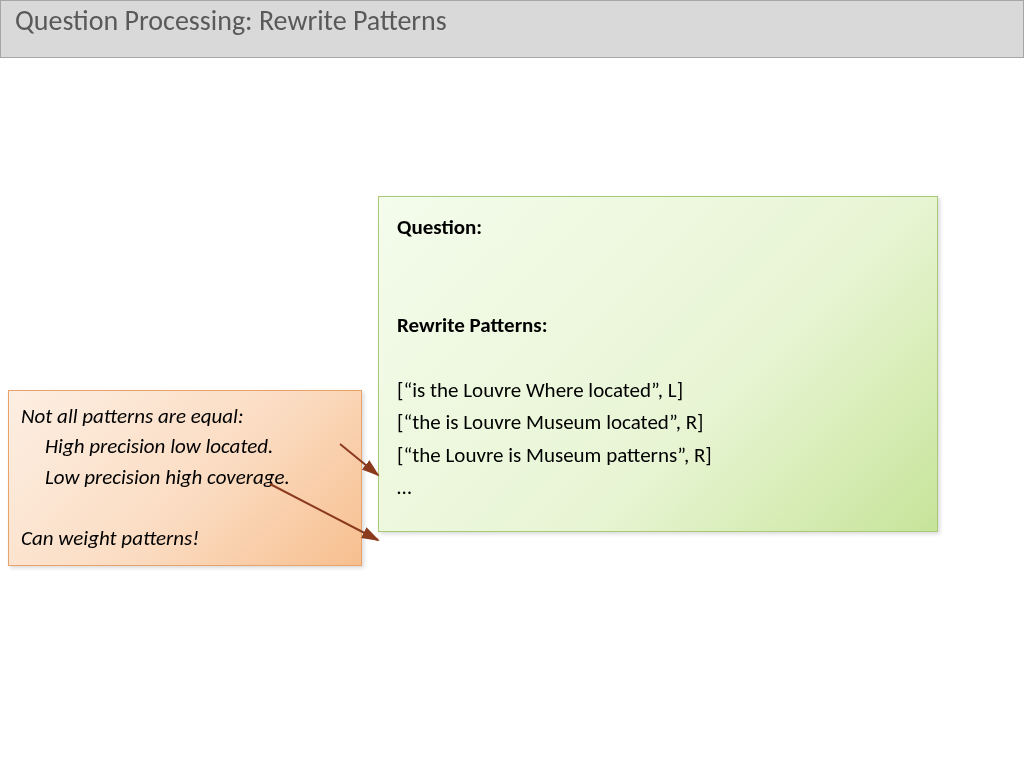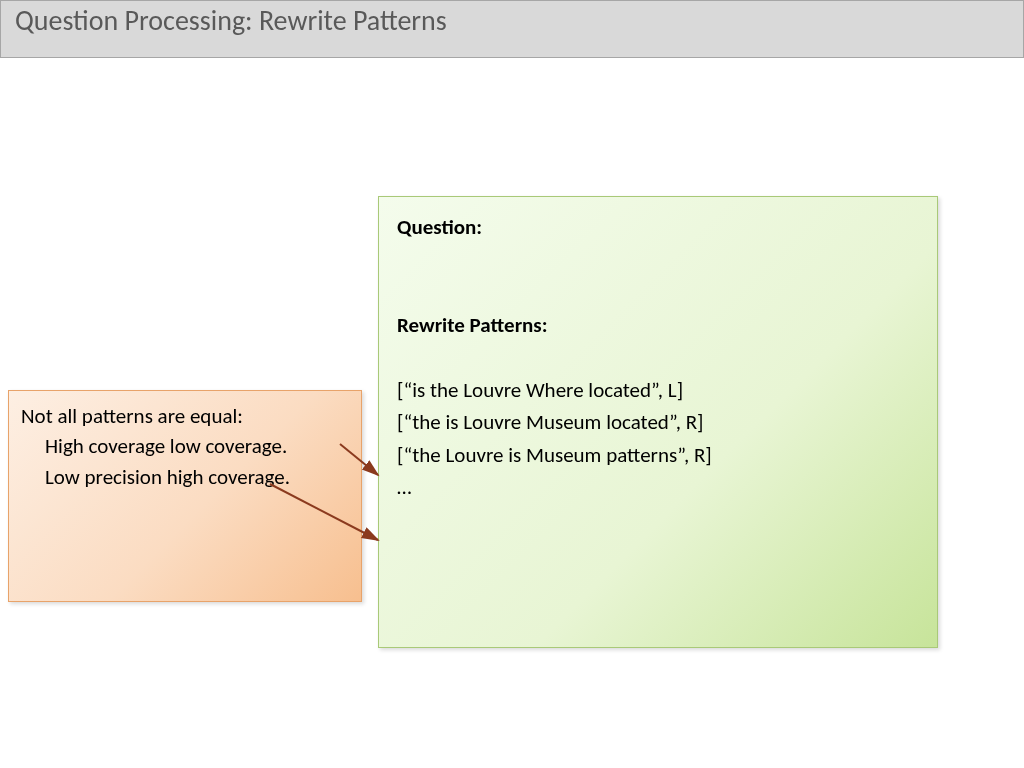--- a/index.html
+++ b/index.html
@@ -19,42 +19,43 @@
     padding: 2px 14px;
     color: #595959;
     font-size: 28px;
     font-weight: 400;
   }
   .green-box {
     position: absolute;
     left: 378px;
     top: 196px;
     width: 560px;
-    height: 452px;
+    height: 336px;
     background: linear-gradient(135deg, #f4fcec 0%, #e8f5d4 60%, #c7e49a 100%);
     border: 1px solid #a9c978;
     box-shadow: 2px 2px 4px rgba(0,0,0,0.15);
     padding: 14px 18px;
     font-size: 21px;
     color: #000;
     line-height: 1.55;
   }
   .orange-box {
     position: absolute;
     left: 8px;
     top: 390px;
     width: 354px;
-    height: 212px;
+    height: 176px;
     background: linear-gradient(135deg, #fdefe3 0%, #fbdcc2 55%, #f7bf8f 100%);
     border: 1px solid #e8a36a;
     box-shadow: 2px 2px 4px rgba(0,0,0,0.15);
     padding: 10px 12px;
     font-size: 21px;
     color: #000;
     line-height: 1.45;
+    font-style: italic;
   }
   .indent { padding-left: 24px; }
   .bold { font-weight: 700; }
   .svg-overlay {
     position: absolute;
     left: 0; top: 0;
     width: 1024px; height: 768px;
     pointer-events: none;
   }
 </style>
@@ -72,23 +73,24 @@
   <div class="bold">Rewrite Patterns:</div>
   <div>&nbsp;</div>
   <div>[“is the Louvre Where located”, L]</div>
   <div>[“the is Louvre Museum located”, R]</div>
   <div>[“the Louvre is Museum patterns”, R]</div>
   <div>…</div>
 </div>
 
 <div class="orange-box">
   <div>Not all patterns are equal:</div>
-  <div class="indent">High coverage low coverage.</div>
+  <div class="indent">High precision low located.</div>
   <div class="indent">Low precision high coverage.</div>
   <div>&nbsp;</div>
+  <div>Can weight patterns!</div>
 </div>
 
 <svg class="svg-overlay" viewBox="0 0 1024 768">
   <defs>
     <marker id="ah" markerWidth="10" markerHeight="10" refX="8" refY="3" orient="auto" markerUnits="strokeWidth">
       <path d="M0,0 L9,3 L0,6 Z" fill="#8b3a1e"></path>
     </marker>
   </defs>
   <line x1="340" y1="444" x2="378" y2="475" stroke="#8b3a1e" stroke-width="2" marker-end="url(#ah)"></line>
   <line x1="270" y1="484" x2="378" y2="540" stroke="#8b3a1e" stroke-width="2" marker-end="url(#ah)"></line>

